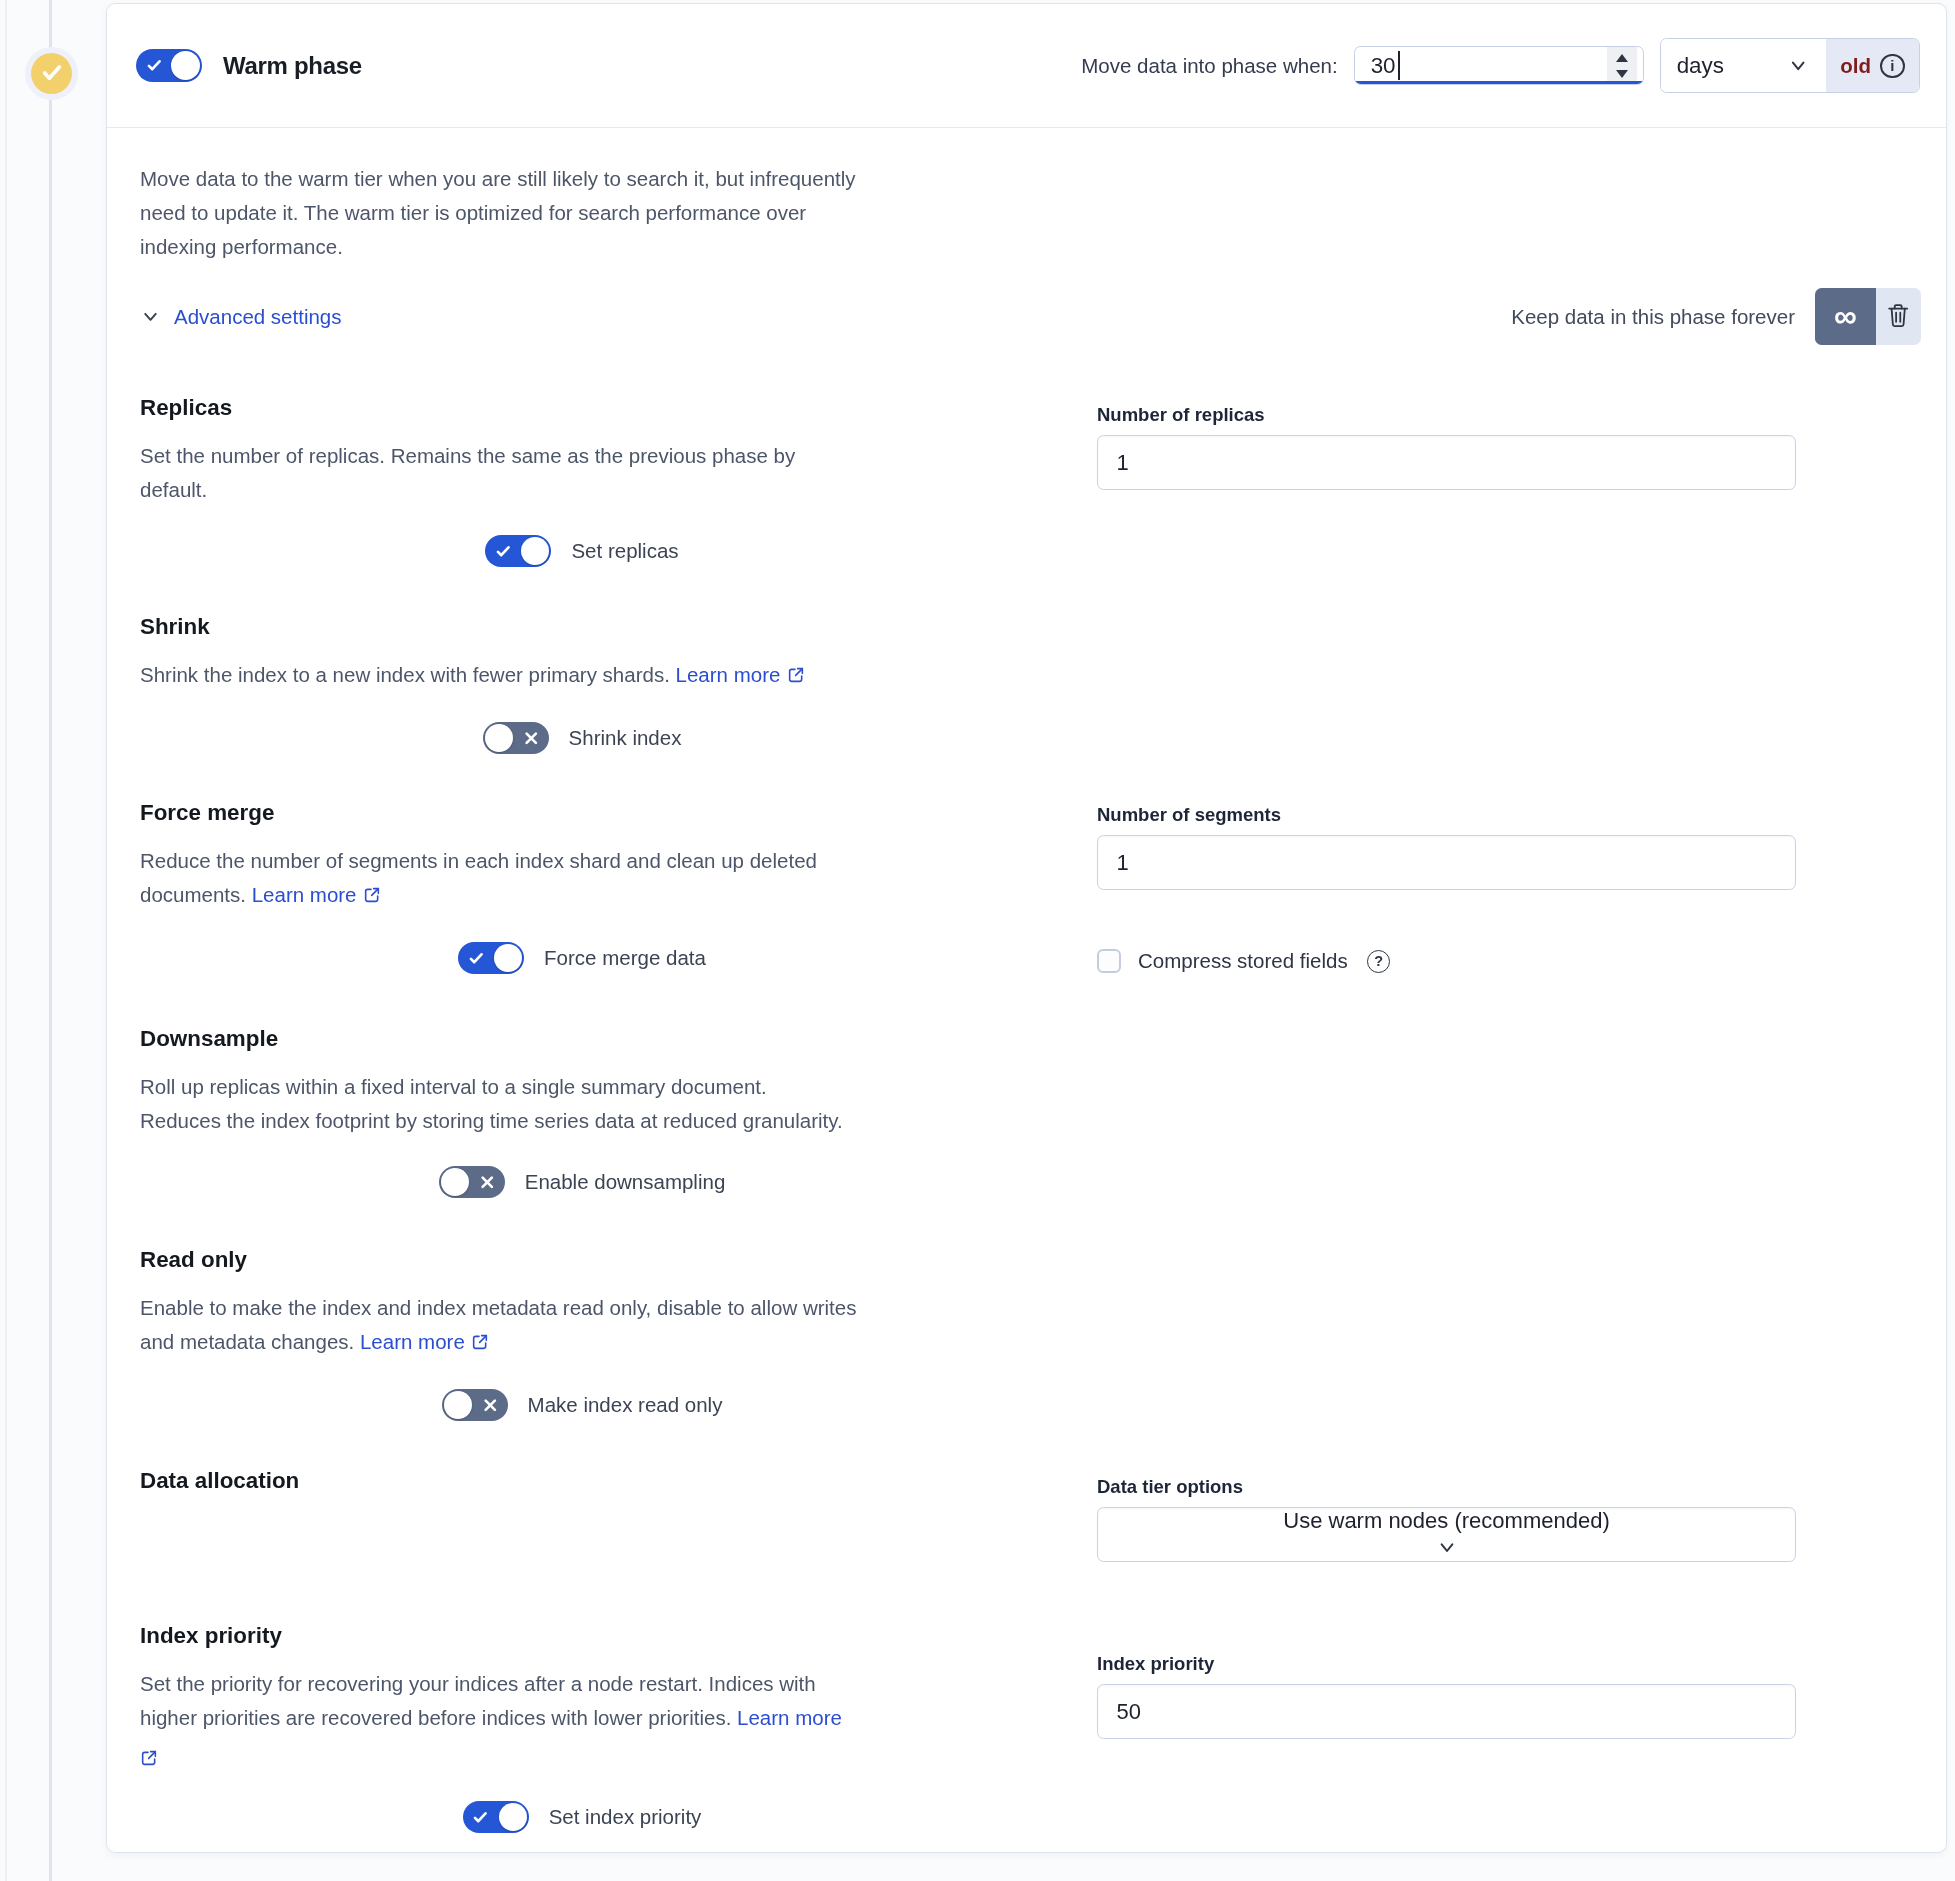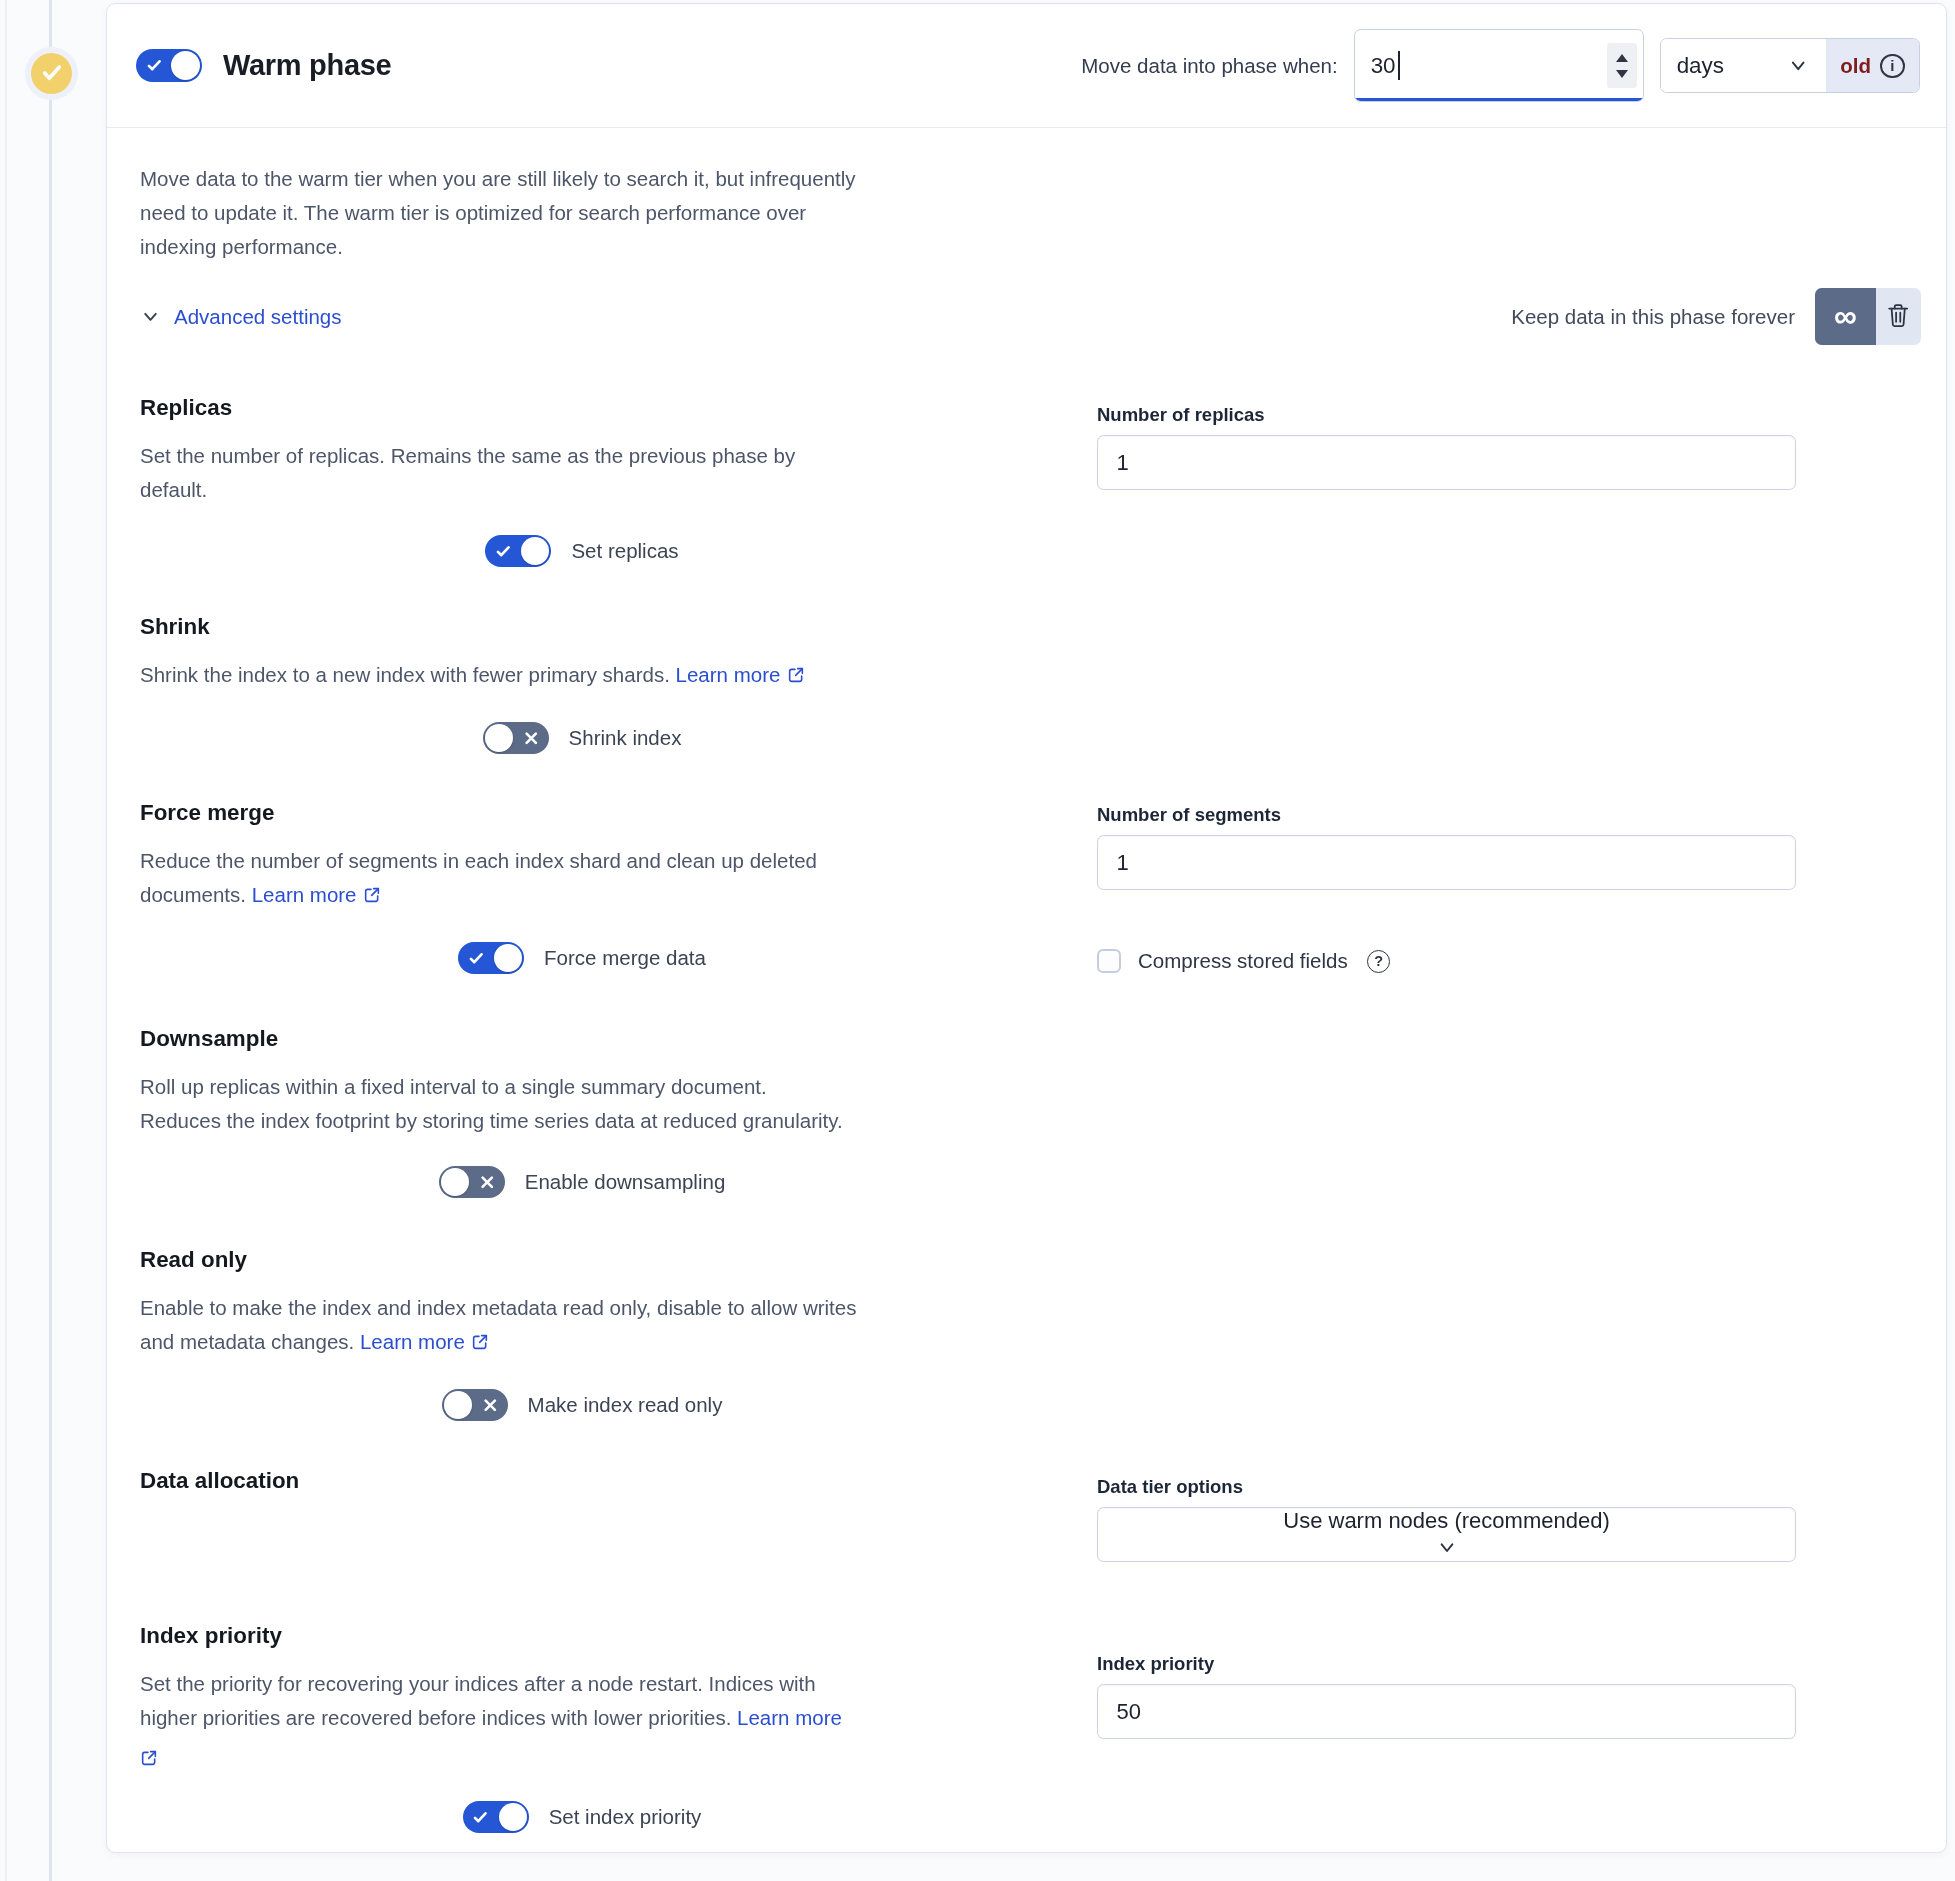--- a/index.html
+++ b/index.html
@@ -16,25 +16,25 @@
   .step-inner { width:41px; height:41px; border-radius:50%; background:#f2d06b;
                 display:flex; align-items:center; justify-content:center; }
 
   .card { position:absolute; left:106px; top:3.3px; width:1841px; height:1850px; background:#fff;
           border:1.3px solid #dee4ef; border-radius:9.2px; box-shadow:0 2.6px 6.6px rgba(60,70,90,.05); }
 
   .card-header { position:absolute; top:0; left:0; right:0; height:124px; display:flex;
                  align-items:center; justify-content:space-between; padding:0 26px 0 29px;
                  border-bottom:1.3px solid #e6eaf3; }
   .header-left { display:flex; align-items:center; gap:21px; }
-  .card-title { font-size:29px; font-weight:700; color:#191d26; letter-spacing:-0.3px; }
+  .card-title { font-size:24px; font-weight:700; color:#191d26; letter-spacing:-0.3px; }
   .header-right { display:flex; align-items:center; gap:16px; }
   .timing-label { font-size:20.5px; color:#343c4f; }
 
-  .num-input { position:relative; display:flex; align-items:center; width:290px; height:73px;
+  .num-input { position:relative; display:flex; align-items:center; width:290px; height:39px;
                background:#fff; border:1.3px solid #c6cfe4; border-radius:6.6px; padding-left:16px; overflow:hidden; }
   .num-value { font-size:22.4px; color:#1d222e; }
   .caret { width:2px; height:29px; background:#1d222e; margin-left:2px; }
   .spinner { margin-left:auto; margin-right:5.3px; width:30px; height:45px; background:#eef0f4; border-radius:3.3px;
              display:flex; flex-direction:column; align-items:center; justify-content:center; gap:8px; }
   .tri-up { width:0; height:0; border-left:6px solid transparent; border-right:6px solid transparent;
             border-bottom:8px solid #2f3542; }
   .tri-down { width:0; height:0; border-left:6px solid transparent; border-right:6px solid transparent;
               border-top:8px solid #2f3542; }
   .focus-bar { position:absolute; left:0; right:0; bottom:0; height:3.3px; background:#2456d6; }

